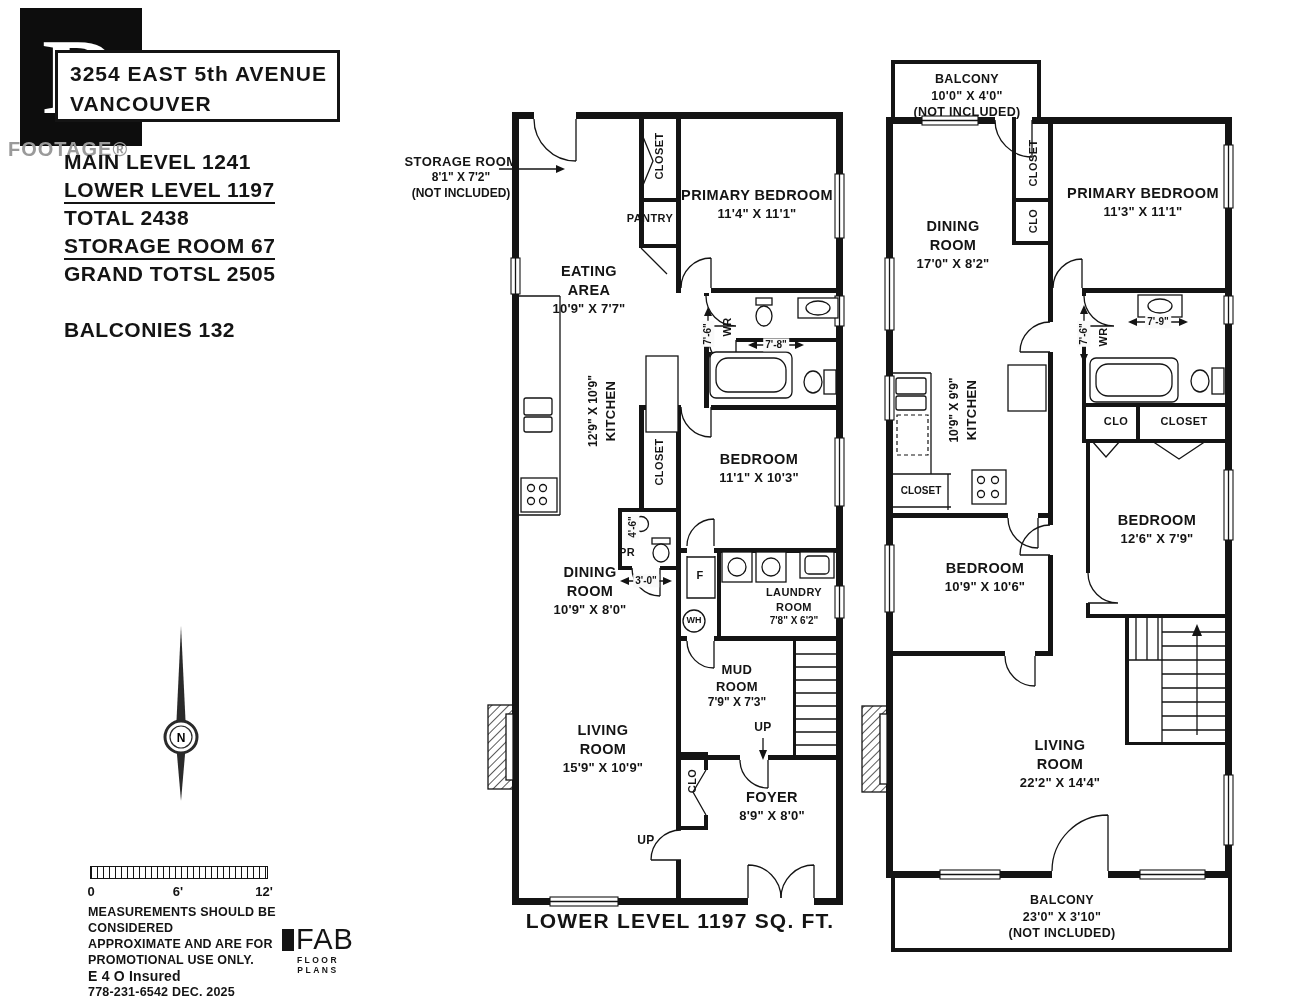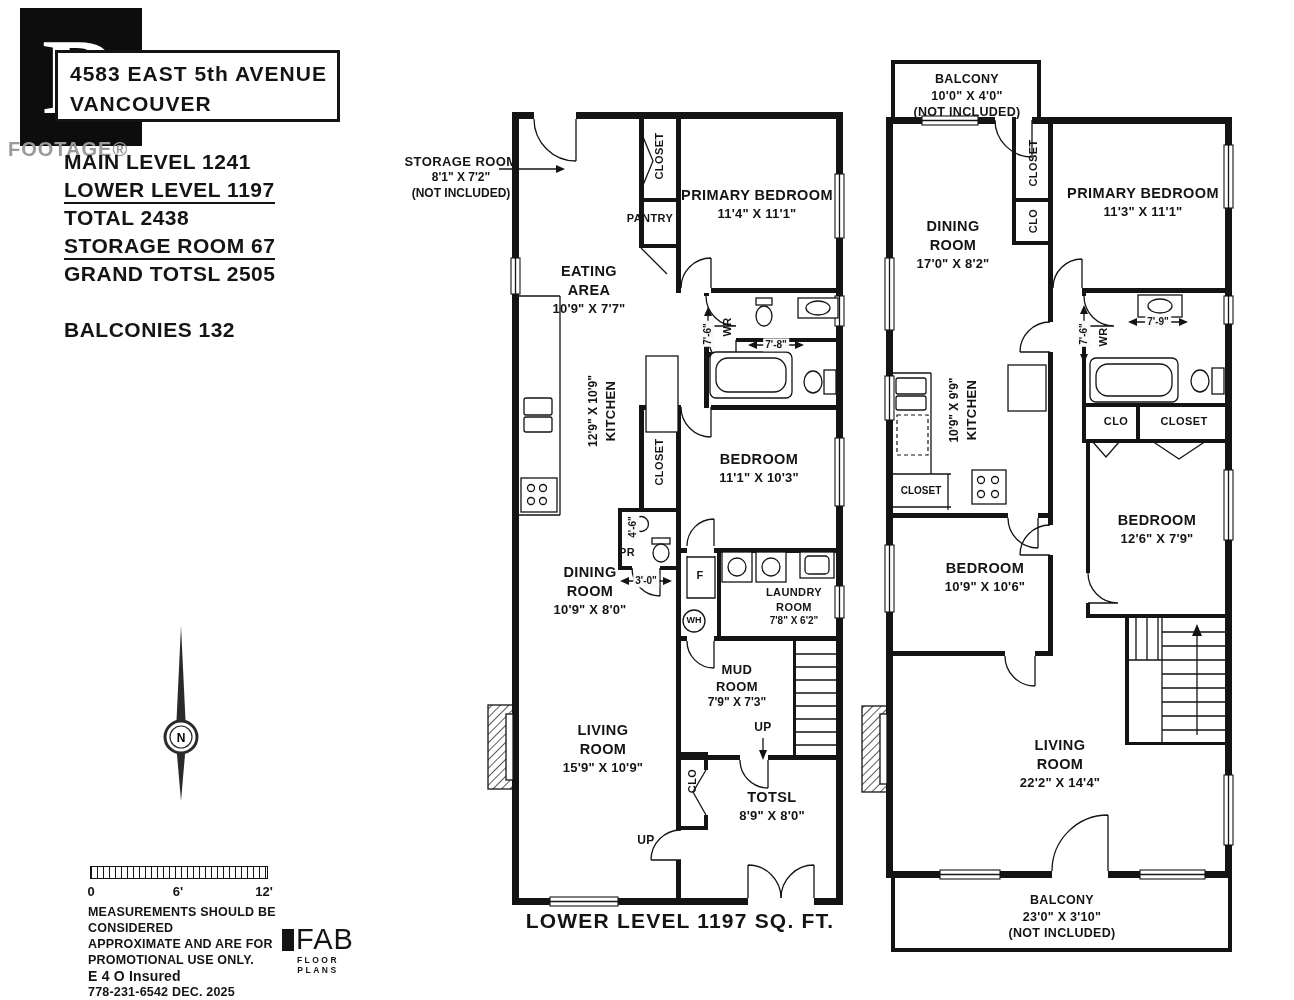--- a/index.html
+++ b/index.html
@@ -331,21 +331,21 @@
       <text x="181" y="742" text-anchor="middle" font-size="12" font-weight="bold">N</text>
     </g>
   </svg>
 
   <div class="logo-box">
     <span class="r">R</span>
   </div>
   <div class="wordmark">FOOTAGE®</div>
 
   <div class="addr-box">
-    <div>4583 EAST 5th AVENUE</div>
+    <div>3254 EAST 5th AVENUE</div>
     <div>VANCOUVER</div>
   </div>
 
   <div class="sqft">
     <div class="sqline">MAIN LEVEL 1241</div>
     <div class="sqline"><span class="u">LOWER LEVEL 1197</span></div>
     <div class="sqline">TOTAL 2438</div>
     <div class="sqline"><span class="u">STORAGE ROOM 67</span></div>
     <div class="sqline">GRAND TOTSL 2505</div>
     <div class="sqline balc">BALCONIES 132</div>
@@ -418,21 +418,21 @@
     <div class="k1">7'9" X 7'3"</div>
   </div>
   <div class="lbl s12" style="left:763px;top:728px">UP</div>
   <div class="lbl" style="left:603px;top:749px">
     <div class="nm">LIVING</div>
     <div class="nm">ROOM</div>
     <div class="dm">15'9" X 10'9"</div>
   </div>
   <div class="lbl v s11" style="left:692px;top:781px">CLO</div>
   <div class="lbl" style="left:772px;top:806px">
-    <div class="nm">TOTSL</div>
+    <div class="nm">FOYER</div>
     <div class="dm">8'9" X 8'0"</div>
   </div>
   <div class="lbl s12" style="left:646px;top:841px">UP</div>
   <div class="lbl cap" style="left:680px;top:921px">LOWER LEVEL 1197 SQ. FT.</div>
 
   <div class="lbl" style="left:967px;top:96px">
     <div class="bal">BALCONY</div>
     <div class="bal">10'0" X 4'0"</div>
     <div class="bal">(NOT INCLUDED)</div>
   </div>

